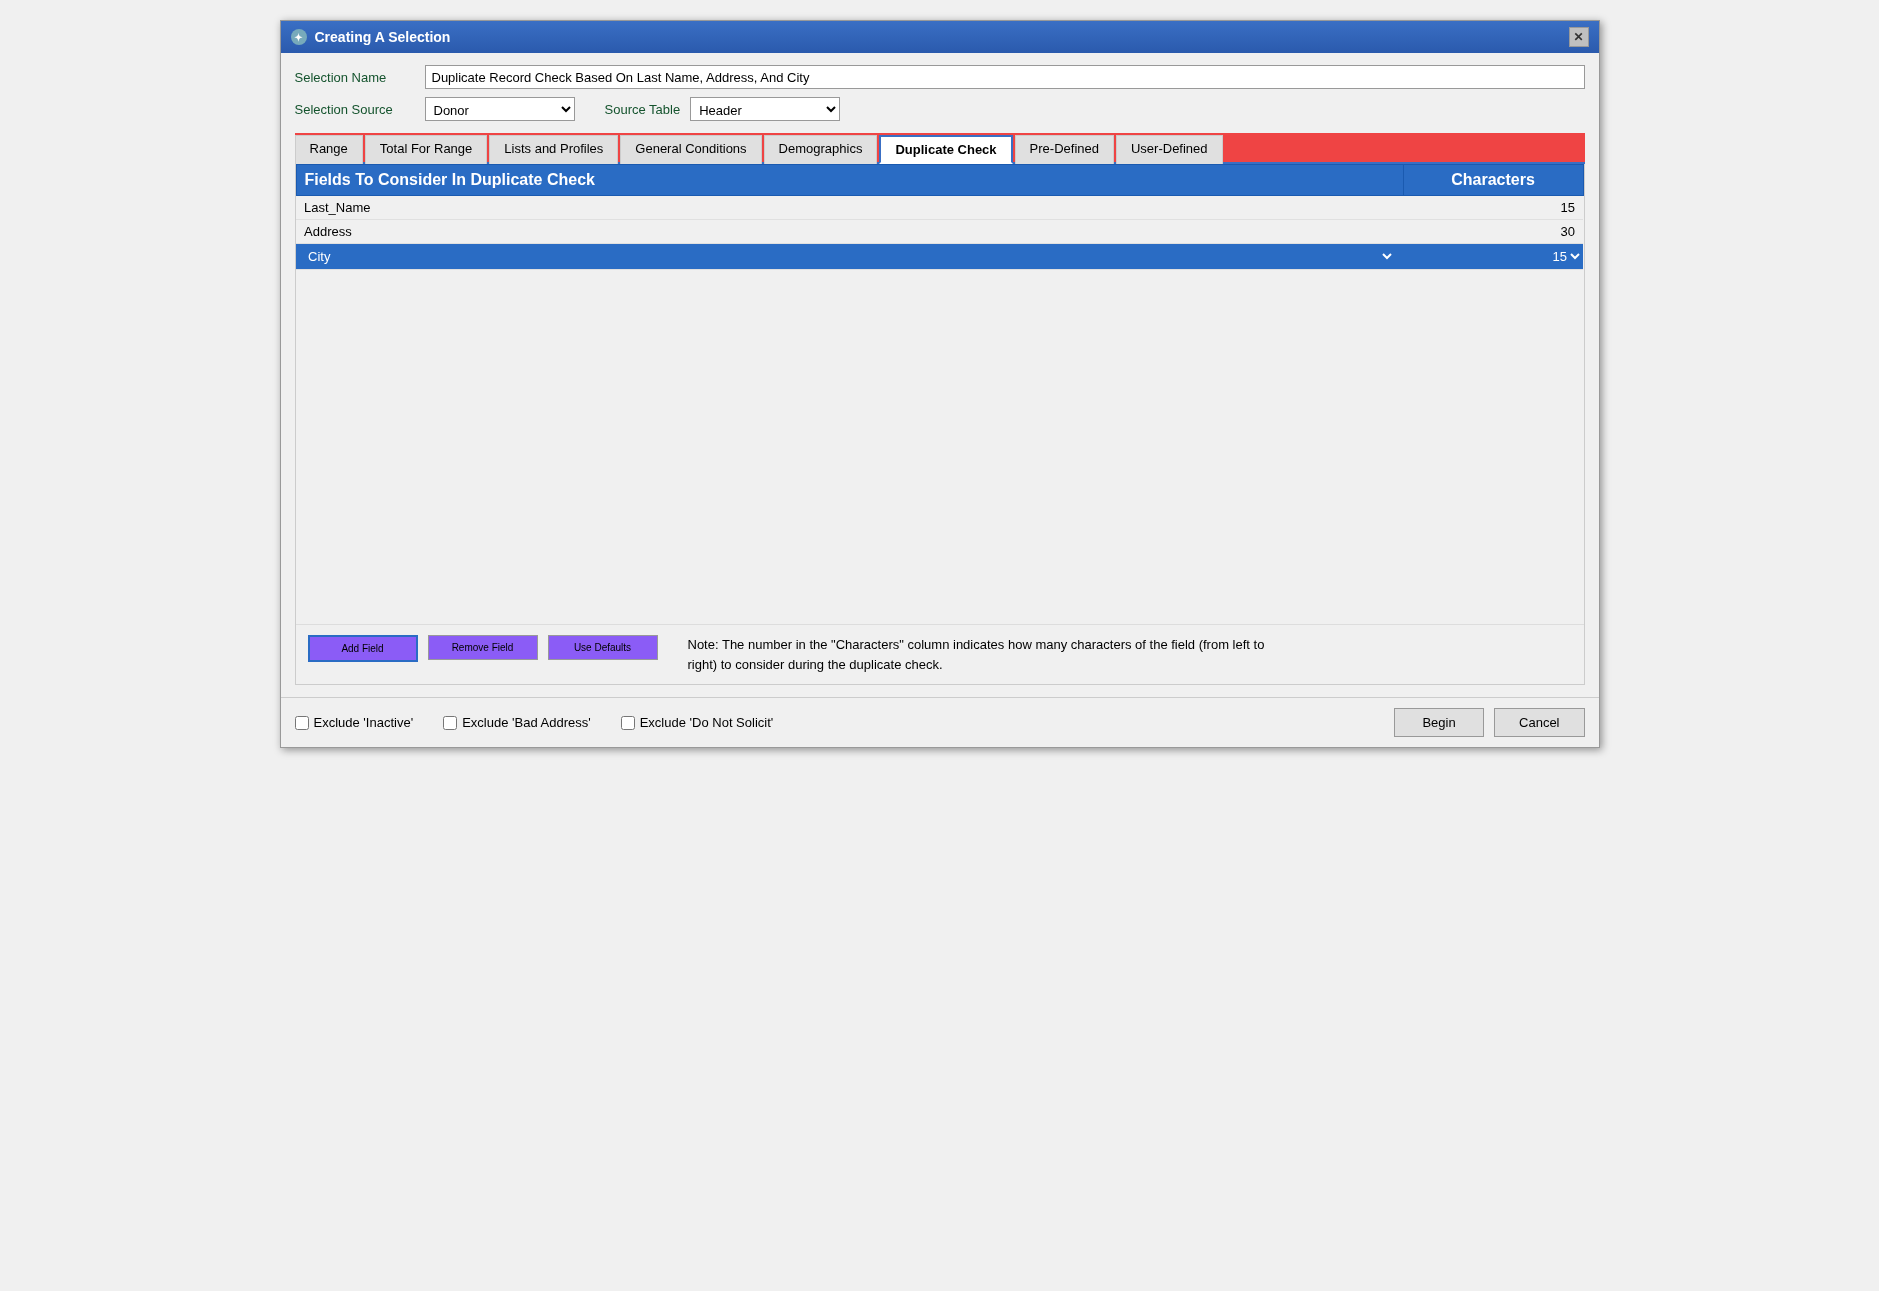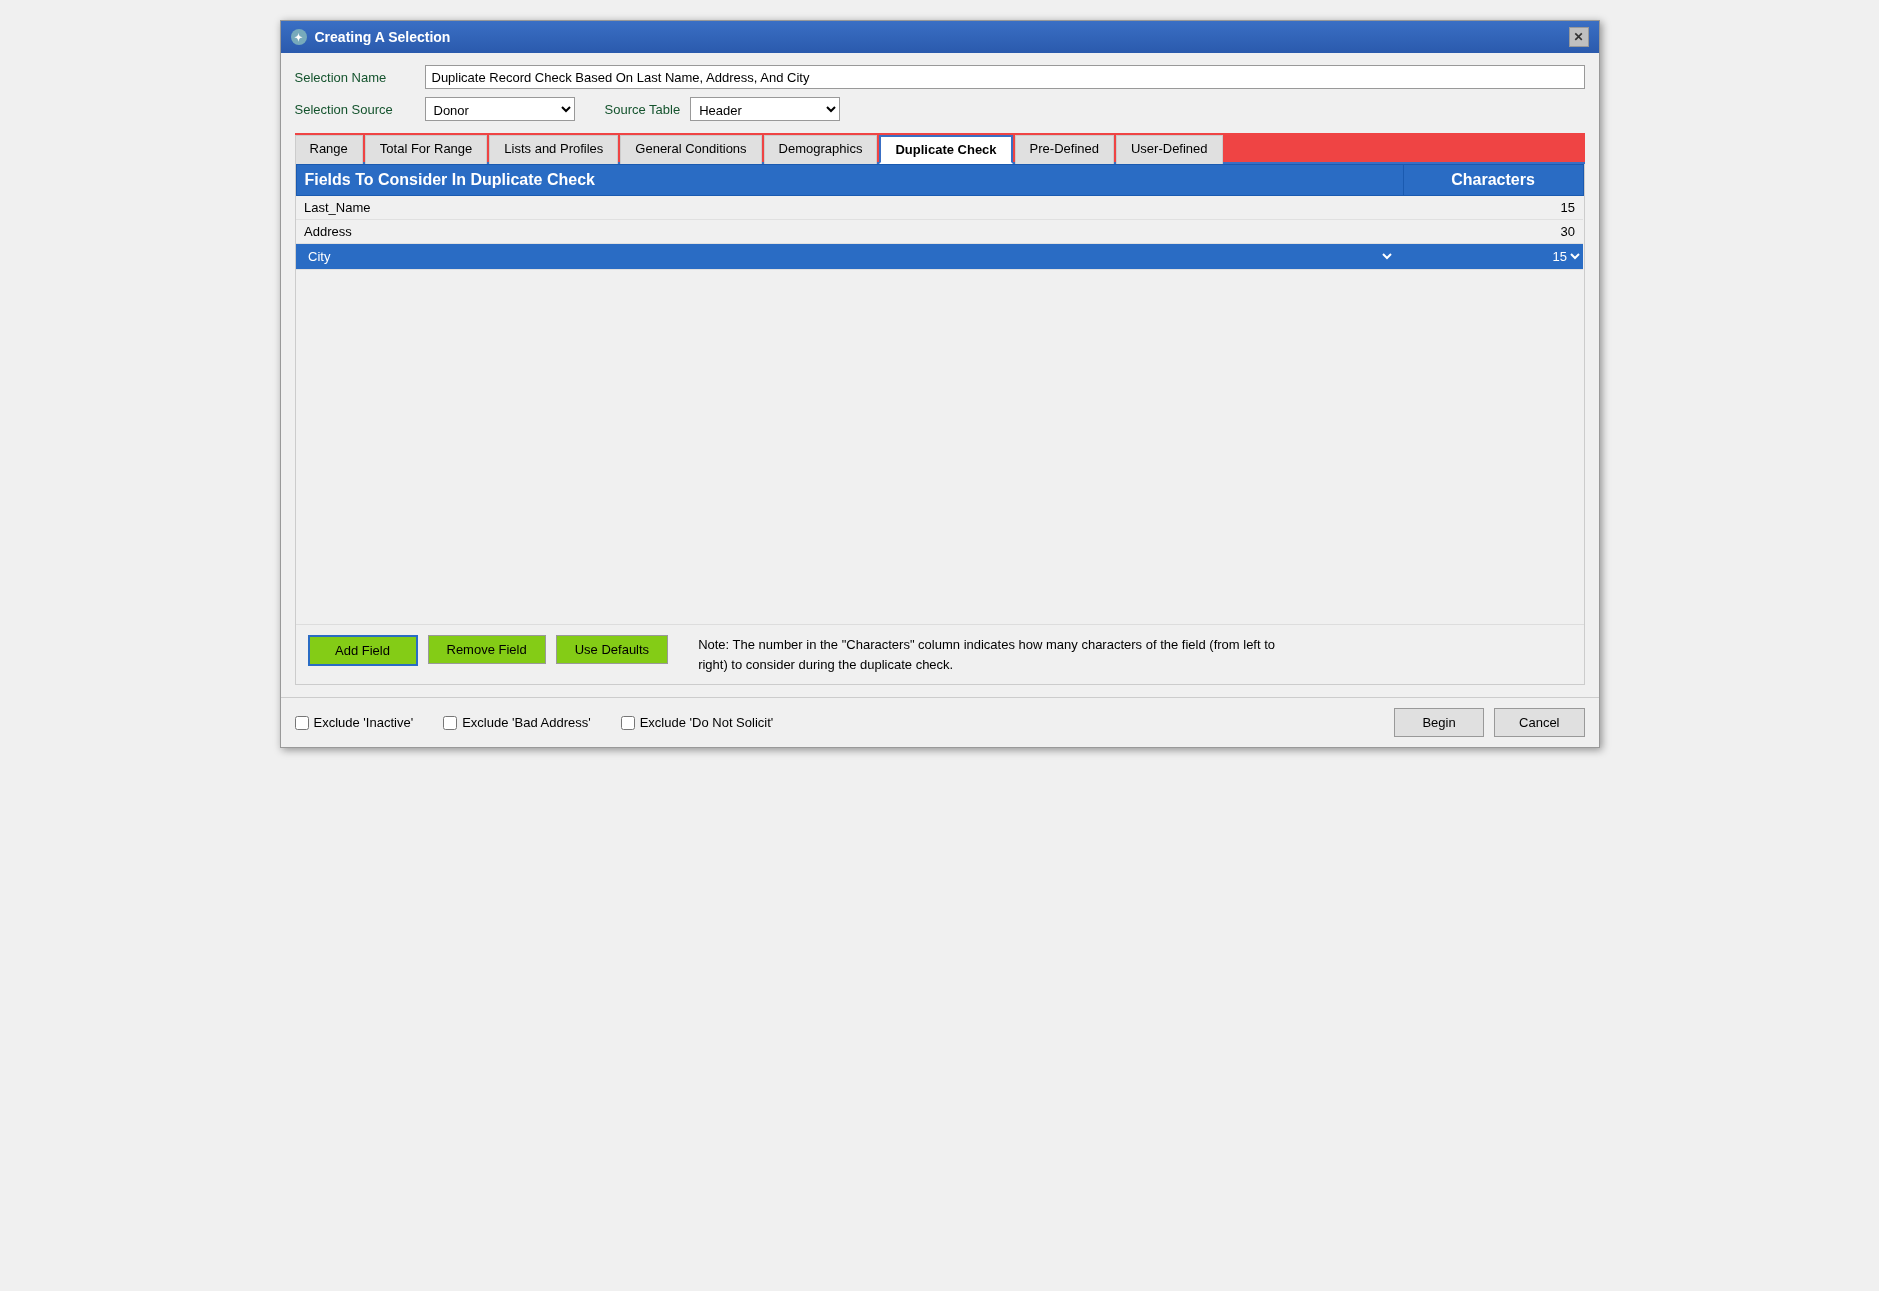--- a/index.html
+++ b/index.html
@@ -169,23 +169,23 @@
       display: flex;
       align-items: flex-start;
       padding: 10px 12px;
       gap: 10px;
       border-top: 1px solid #ddd;
       background: #f0f0f0;
     }
 
     .btn {
       padding: 6px 18px;
-      font-size: 13px;
-      border: 1px solid #999;
-      background: #84cc16;
+      font-size: 10px;
+      border: 1px solid #999;
+      background: #8b5cf6;
       cursor: pointer;
       min-width: 110px;
       text-align: center;
     }
 
     .btn.primary {
       border: 2px solid #2a6cc4;
     }
 
     .note-text {

